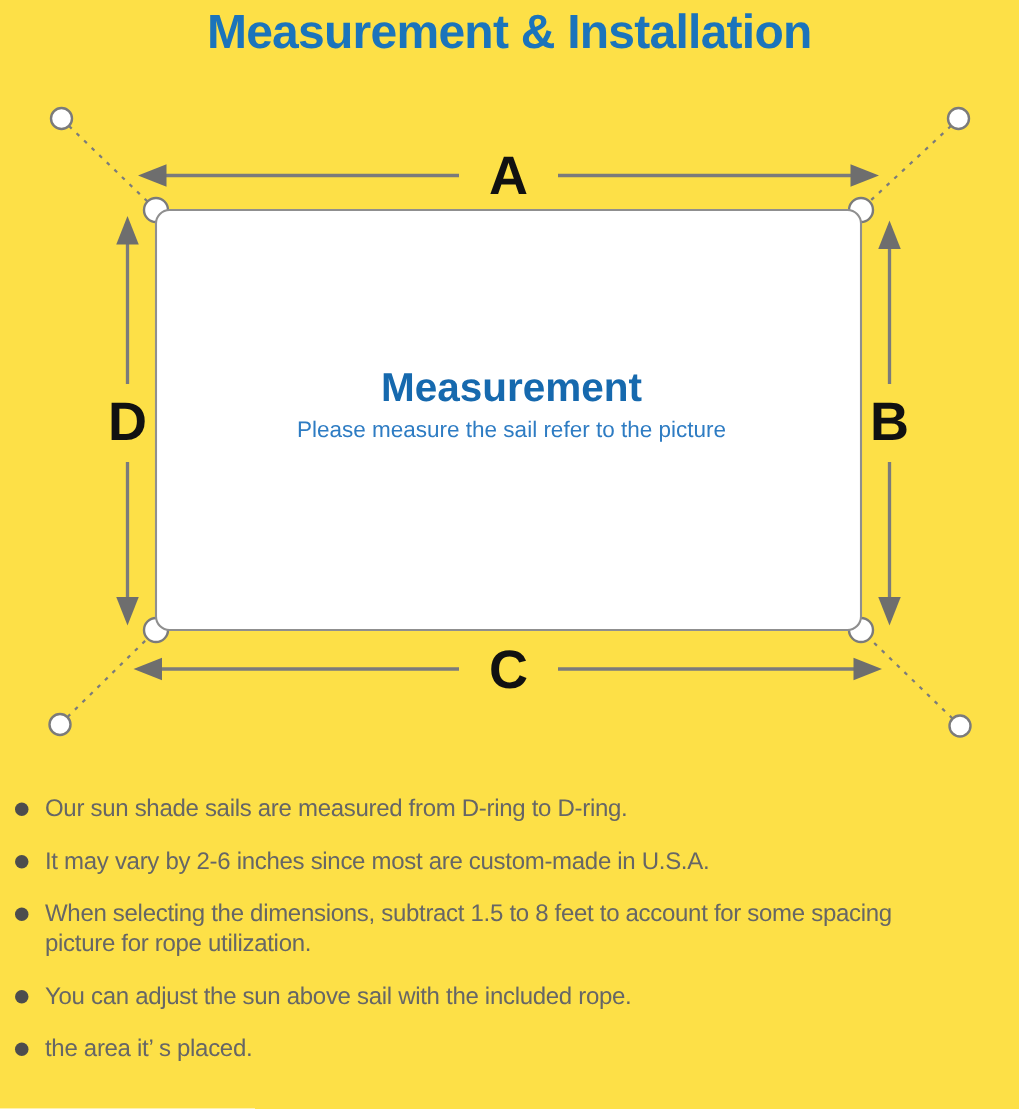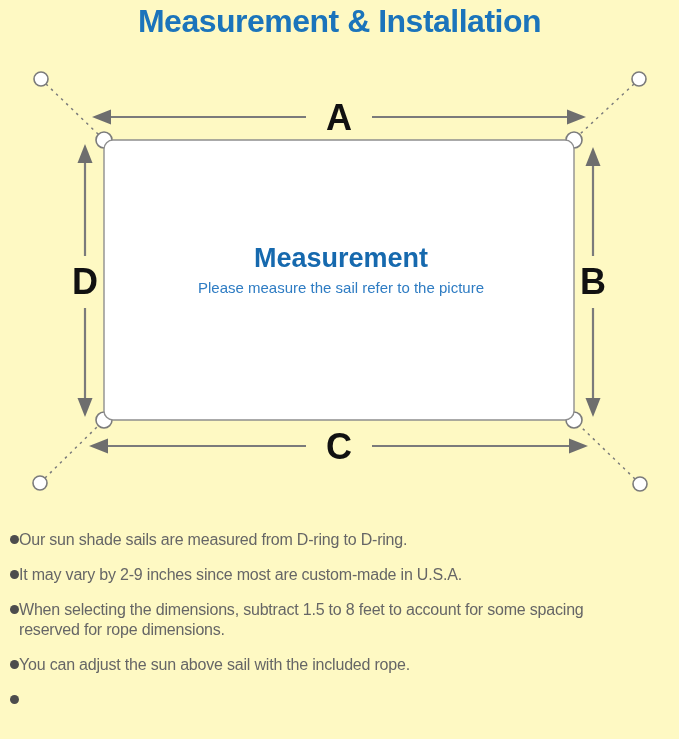--- a/index.html
+++ b/index.html
@@ -5,21 +5,21 @@
   html, body {
     margin: 0;
     padding: 0;
     background: #ffffff;
     font-family: "Liberation Sans", sans-serif;
   }
   .page {
     position: relative;
     width: 679px;
     height: 739px;
-    background: #fef9c3;
+    background: #fde047;
     overflow: hidden;
   }
   .title {
     position: absolute;
     top: 0;
     left: 0;
     width: 100%;
     margin: 0;
     text-align: center;
     font-size: 32px;
@@ -60,20 +60,21 @@
     top: 530px;
     left: 10px;
     right: 4px;
     margin: 0;
     padding: 0;
     list-style: none;
   }
   .note {
     display: flex;
     align-items: flex-start;
+    gap: 11px;
     margin-bottom: 15px;
     color: #666666;
     font-size: 16px;
     line-height: 20px;
     letter-spacing: -0.2px;
   }
   .dot {
     flex: 0 0 auto;
     width: 9px;
     height: 9px;
@@ -143,36 +144,37 @@
   <ul class="notes">
     <li class="note">
       <span class="dot"></span>
       <span class="note-text">
         <span>Our sun shade sails are measured from D-ring to D-ring.</span>
       </span>
     </li>
     <li class="note">
       <span class="dot"></span>
       <span class="note-text">
-        <span>It may vary by 2-9 inches since most are custom-made in U.S.A.</span>
+        <span>It may vary by 2-6 inches since most are custom-made in U.S.A.</span>
       </span>
     </li>
     <li class="note">
       <span class="dot"></span>
       <span class="note-text">
         <span>When selecting the dimensions, subtract 1.5 to 8 feet to account for some spacing</span>
-        <span>reserved for rope dimensions.</span>
+        <span>picture for rope utilization.</span>
       </span>
     </li>
     <li class="note">
       <span class="dot"></span>
       <span class="note-text">
         <span>You can adjust the sun above sail with the included rope.</span>
       </span>
     </li>
     <li class="note">
       <span class="dot"></span>
       <span class="note-text">
+        <span>the area it’ s placed.</span>
       </span>
     </li>
   </ul>
 
 </div>
 
 </body></html>

